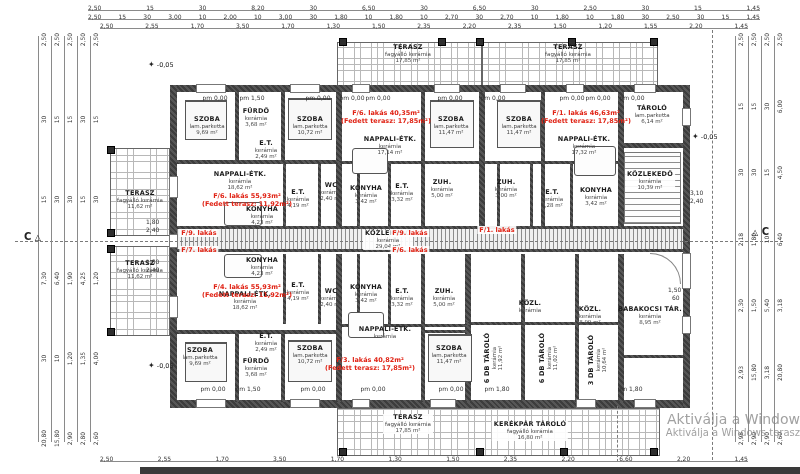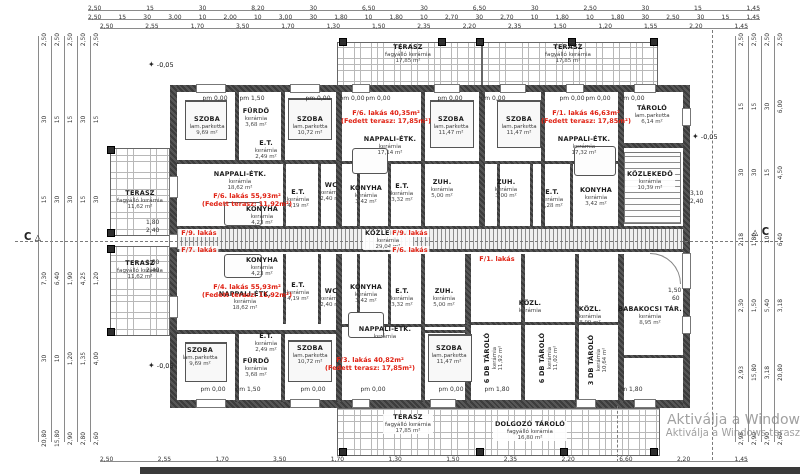--- a/index.html
+++ b/index.html
@@ -606,21 +606,21 @@
         <div class="ar">10,64 m²</div>
       </div>
 
       <div class="room chip" style="position: absolute; left: 408px; top: 414px;">
         <div class="nm">TERASZ</div>
         <div class="mt">fagyálló kerámia</div>
         <div class="ar">17,85 m²</div>
       </div>
 
       <div class="room chip" style="position: absolute; left: 530px; top: 421px;">
-        <div class="nm">DOLGOZÓ TÁROLÓ</div>
+        <div class="nm">KERÉKPÁR TÁROLÓ</div>
         <div class="mt">fagyálló kerámia</div>
         <div class="ar">16,80 m²</div>
       </div>
     </div>
 
   <div>
 
       <div class="red" style="position: absolute; left: 247px; top: 192px;">
         <div>F/6. lakás 55,93m²</div>
         <div>(Fedett terasz: 11,92m²)</div>
@@ -659,21 +659,21 @@
       <div class="red chip" style="position: absolute; left: 410px; top: 229px;">
         <div>F/9. lakás</div>
         <div></div>
       </div>
 
       <div class="red chip" style="position: absolute; left: 410px; top: 246px;">
         <div>F/6. lakás</div>
         <div></div>
       </div>
 
-      <div class="red chip" style="position: absolute; left: 497px; top: 226px; margin-top: 29px;">
+      <div class="red chip" style="position: absolute; left: 497px; top: 226px;">
         <div>F/1. lakás</div>
         <div></div>
       </div>
     </div>
 
   <div>
 
       <div class="pm" style="position: absolute; left: 215px; top: 94px;">pm 0,00</div>
 
       <div class="pm" style="position: absolute; left: 252px; top: 94px;">pm 1,50</div>

